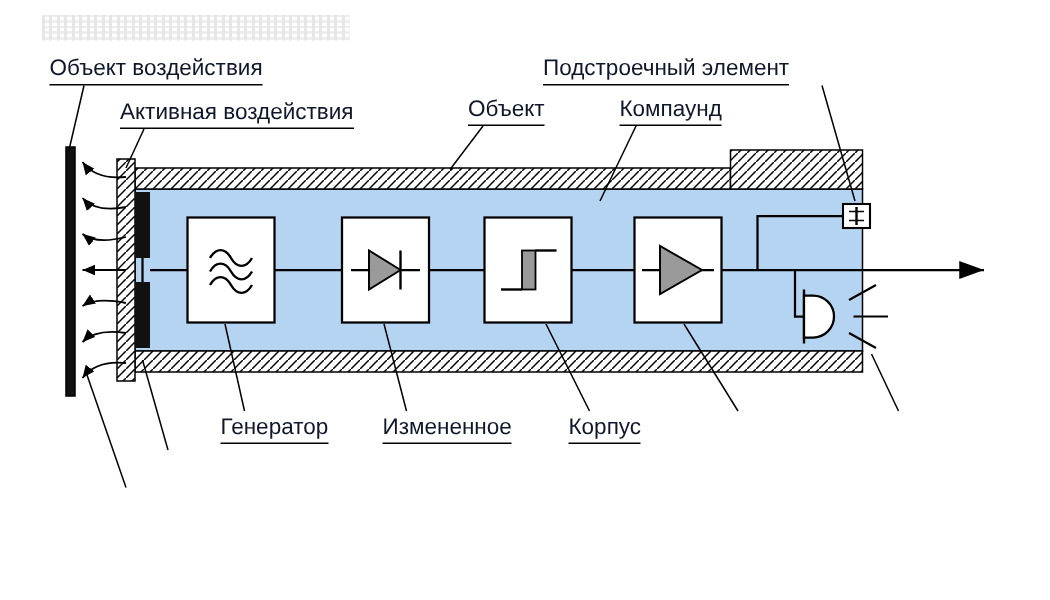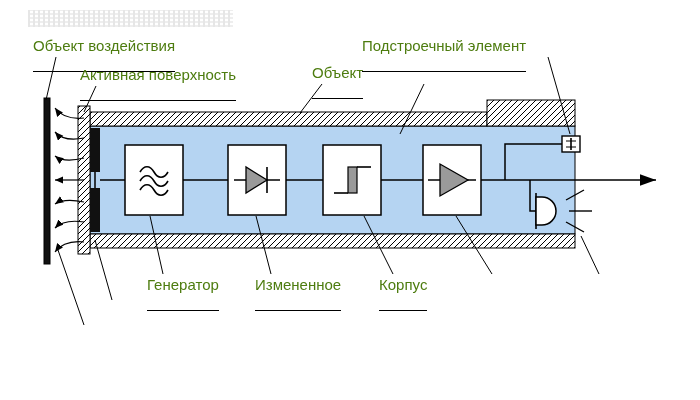--- a/index.html
+++ b/index.html
@@ -2,22 +2,22 @@
 <html><head>
 <meta charset="utf-8">
 <style>
   html,body { margin:0; padding:0; background:#fff; }
   .stage {
     position:relative; width:700px; height:400px; background:#fff;
     font-family:"Liberation Sans", sans-serif; overflow:hidden;
   }
   .stage svg { position:absolute; left:0; top:0; }
   .lbl {
-    position:absolute; font-size:15px; color:#4d7c0f; white-space:nowrap;
-    border-bottom:1px solid #000; padding-bottom:16px; line-height:19px;
+    position:absolute; font-size:15px; color:#0f172a; white-space:nowrap;
+    border-bottom:1px solid #000; padding-bottom:1px; line-height:19px;
     z-index:2;
   }
   .watermark {
     position:absolute; left:28px; top:10px; width:205px; height:17px;
     background:
       repeating-linear-gradient(90deg,#b9b9b9 0 2px, transparent 2px 5px),
       repeating-linear-gradient(0deg,#cfcfcf 0 2px, transparent 2px 4px);
     opacity:.35; z-index:1;
   }
 </style>
@@ -149,20 +149,21 @@
       <path d="M271,274 L256,216"></path>
       <path d="M393,274 L364,216"></path>
       <path d="M492,274 L456,216"></path>
       <path d="M599,274 L581,236"></path>
       <path d="M112,300 L95,240"></path>
       <path d="M84,325 L58,250"></path>
     </g>
   </svg>
 
   <div class="lbl" style="left:33px;top:36px">Объект воздействия</div>
-  <div class="lbl" style="left:80px;top:65px">Активная поверхность</div>
+  <div class="lbl" style="left:80px;top:65px">Активная воздействия</div>
   <div class="lbl" style="left:312px;top:63px">Объект</div>
+  <div class="lbl" style="left:413px;top:63px">Компаунд</div>
   <div class="lbl" style="left:362px;top:36px">Подстроечный элемент</div>
   <div class="lbl" style="left:147px;top:275px">Генератор</div>
   <div class="lbl" style="left:255px;top:275px">Измененное</div>
   <div class="lbl" style="left:379px;top:275px">Корпус</div>
 
 </div>
 
 </body></html>

